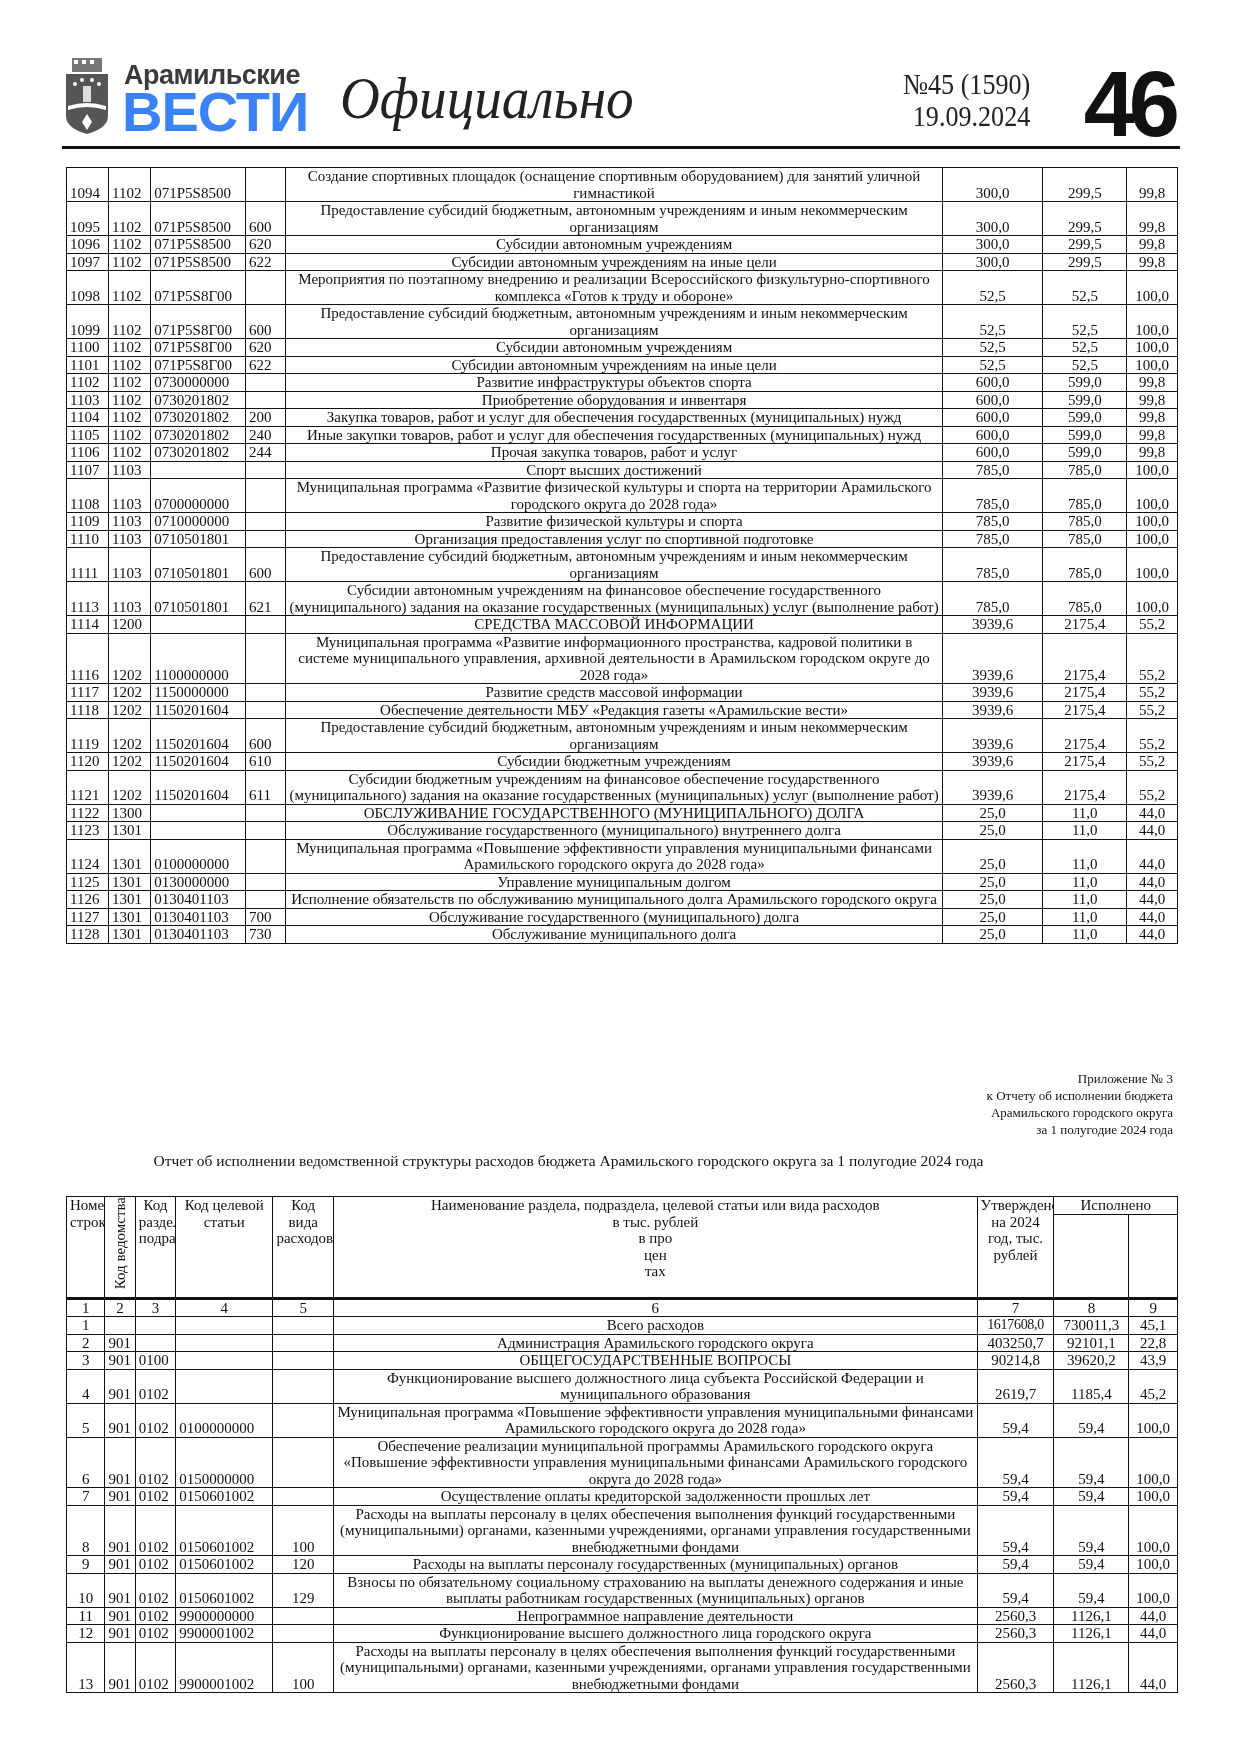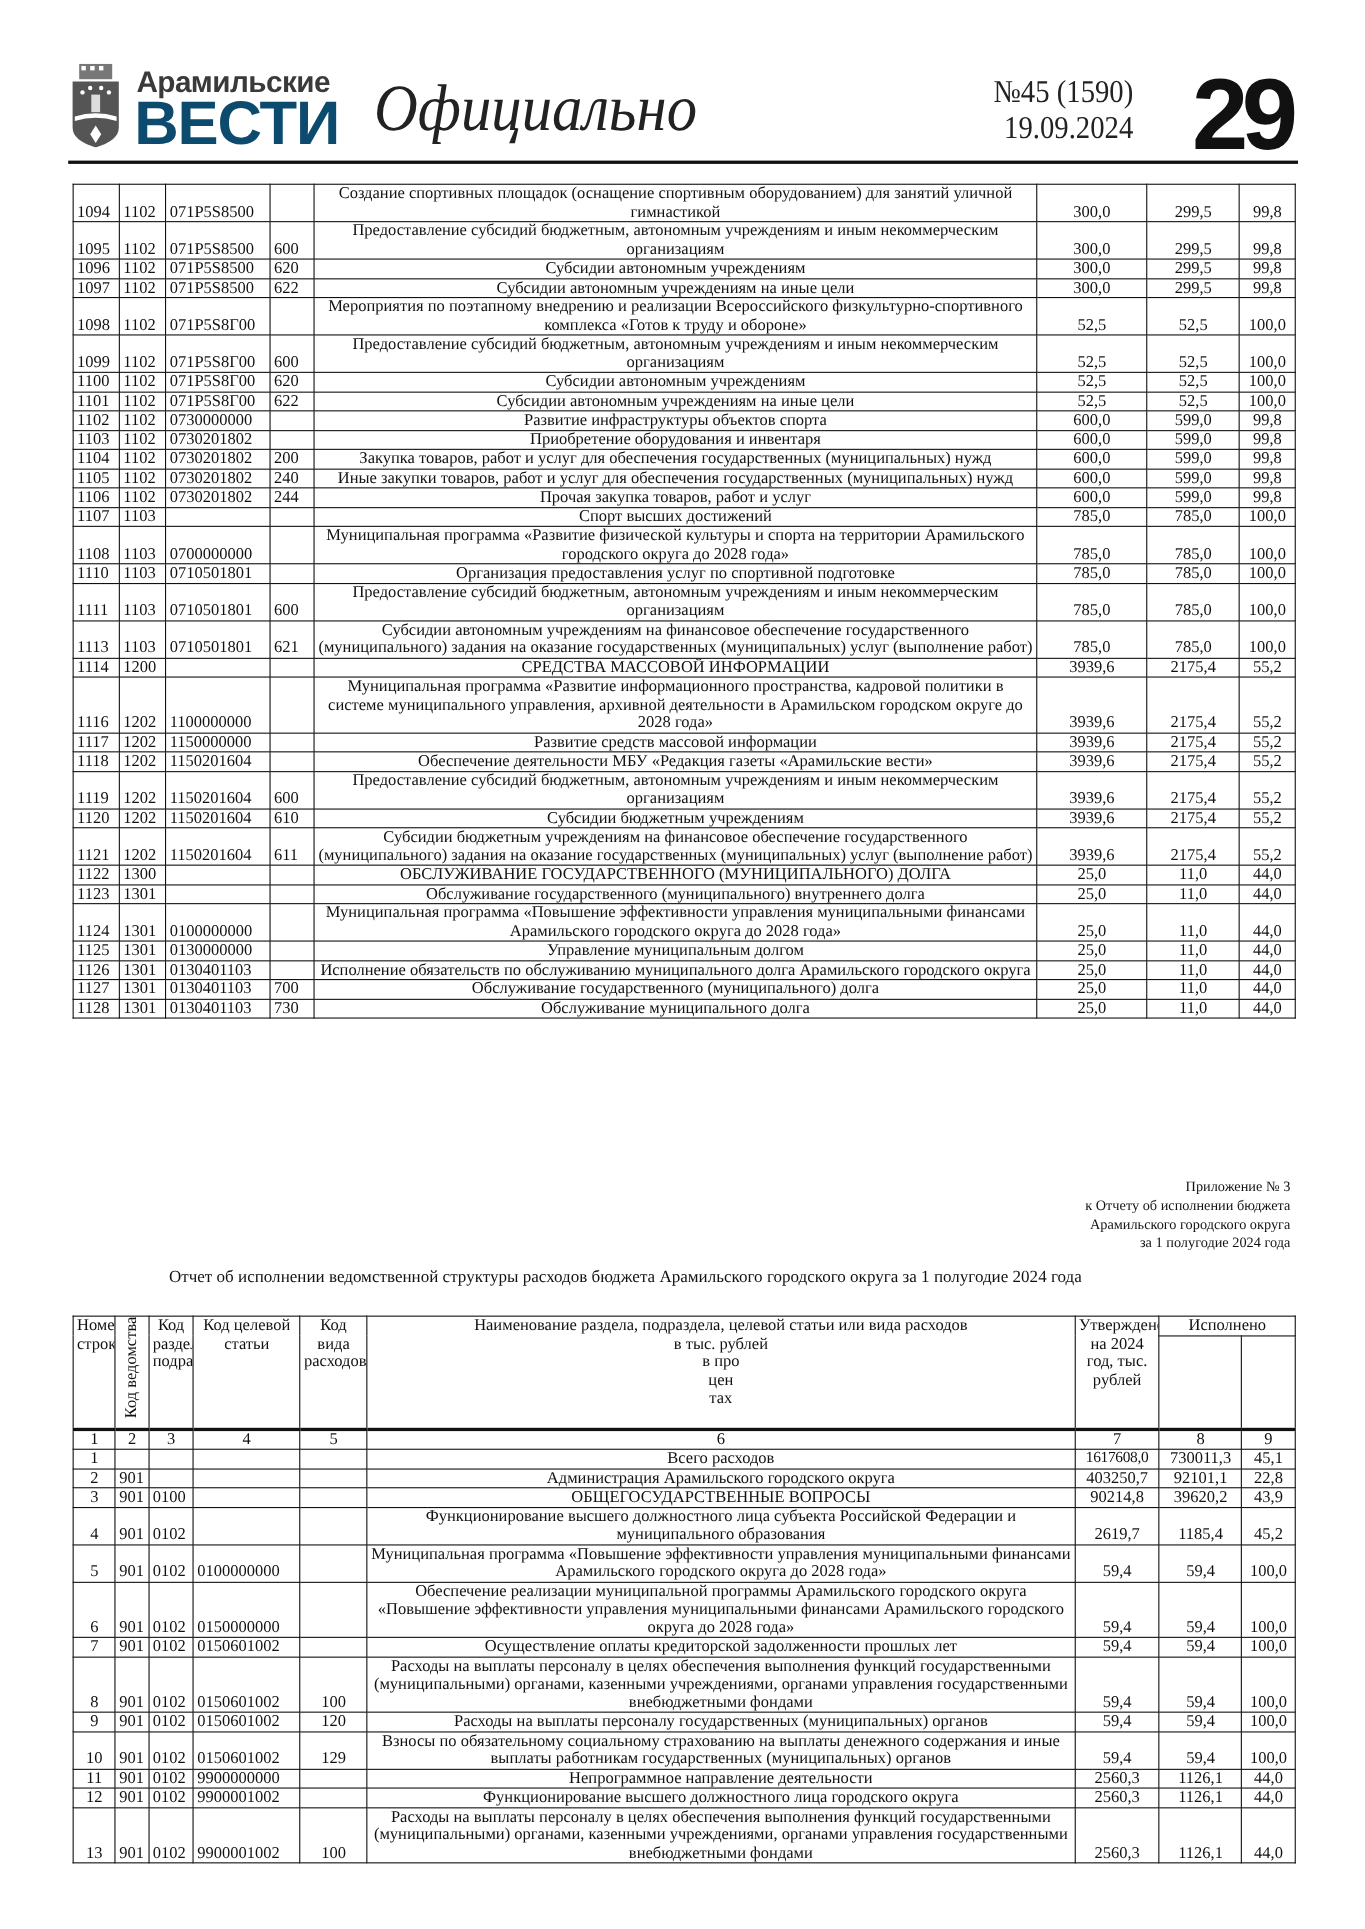--- a/index.html
+++ b/index.html
@@ -1,20 +1,20 @@
 <!DOCTYPE html>
 <html><head>
 <meta charset="utf-8">
 <style>
   html,body{margin:0;padding:0;background:#fff;}
   body{width:1241px;height:1754px;position:relative;overflow:hidden;font-family:"Liberation Serif","DejaVu Serif",serif;color:#111;}
   .header{position:absolute;left:62px;top:58px;width:1118px;height:92px;}
   .crest{position:absolute;left:0;top:0;width:50px;height:76px;}
   .brand-top{position:absolute;left:62px;top:2px;font-family:"Liberation Sans","DejaVu Sans",sans-serif;font-size:27px;font-weight:bold;color:#3a3a3a;letter-spacing:-0.5px;}
-  .brand-main{position:absolute;left:60px;top:26px;font-family:"Liberation Sans","DejaVu Sans",sans-serif;font-size:56px;font-weight:bold;color:#0c4a6e;letter-spacing:-1px;line-height:56px;}
+  .brand-main{position:absolute;left:60px;top:26px;font-family:"Liberation Sans","DejaVu Sans",sans-serif;font-size:56px;font-weight:bold;color:#3b82f6;letter-spacing:-1px;line-height:56px;}
   .section-title{position:absolute;left:278px;top:6px;font-family:"Liberation Serif",serif;font-style:italic;font-size:60px;color:#222;transform:scaleX(0.92);transform-origin:left;}
   .issue{position:absolute;right:150px;top:10px;text-align:right;font-size:29px;line-height:32px;color:#222;transform:scaleX(0.9);transform-origin:right;}
   .page-num{position:absolute;right:6px;top:-6px;font-family:"Liberation Sans",sans-serif;font-weight:bold;font-size:92px;color:#111;letter-spacing:-6px;}
   .rule{position:absolute;left:62px;top:146px;width:1118px;height:3px;background:#111;}
 
   table{border-collapse:collapse;table-layout:fixed;font-family:"Liberation Serif",serif;}
   td,th{border:1.5px solid #111;padding:0 3px;font-size:15px;line-height:16.5px;font-weight:normal;overflow:hidden;}
   .t1{position:absolute;left:66px;top:167px;width:1112px;}
   .t1 td{vertical-align:bottom;}
   .t1 td.c{text-align:center;}
@@ -51,21 +51,21 @@
     <path d="M6 48 Q25 42 44 48 V52 Q25 46 6 52 Z" fill="#fff"></path>
     <path d="M25 56 L30 64 L25 72 L20 64 Z" fill="#fff"></path>
   </svg>
   <div class="brand-top">Арамильские</div>
   <div class="brand-main">ВЕСТИ</div>
   <div class="section-title">Официально</div>
   <div class="issue">
     <div>№45 (1590)</div>
     <div>19.09.2024</div>
   </div>
-  <div class="page-num">29</div>
+  <div class="page-num">46</div>
 </div>
 <div class="rule"></div>
 
 <table class="t1">
   <colgroup>
     <col style="width:40px">
       <col style="width:40px">
       <col style="width:90px">
       <col style="width:38px">
     <col style="width:624px">
@@ -213,20 +213,30 @@
         <td class="n">785,0</td>
         <td class="n">785,0</td>
         <td class="n">100,0</td>
       </tr>
       <tr>
         <td class="l">1108</td>
         <td class="l">1103</td>
         <td class="l">0700000000</td>
         <td class="l"></td>
         <td class="c">Муниципальная программа «Развитие физической культуры и спорта на территории Арамильского городского округа до 2028 года»</td>
+        <td class="n">785,0</td>
+        <td class="n">785,0</td>
+        <td class="n">100,0</td>
+      </tr>
+      <tr>
+        <td class="l">1109</td>
+        <td class="l">1103</td>
+        <td class="l">0710000000</td>
+        <td class="l"></td>
+        <td class="c">Развитие физической культуры и спорта</td>
         <td class="n">785,0</td>
         <td class="n">785,0</td>
         <td class="n">100,0</td>
       </tr>
       <tr>
         <td class="l">1110</td>
         <td class="l">1103</td>
         <td class="l">0710501801</td>
         <td class="l"></td>
         <td class="c">Организация предоставления услуг по спортивной подготовке</td>

